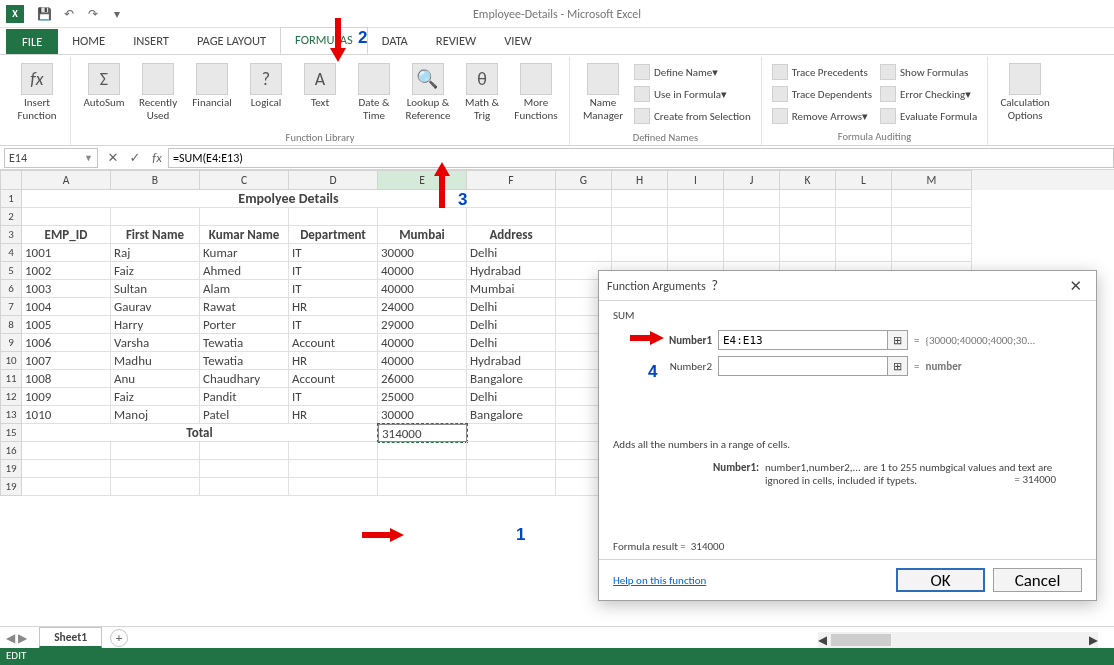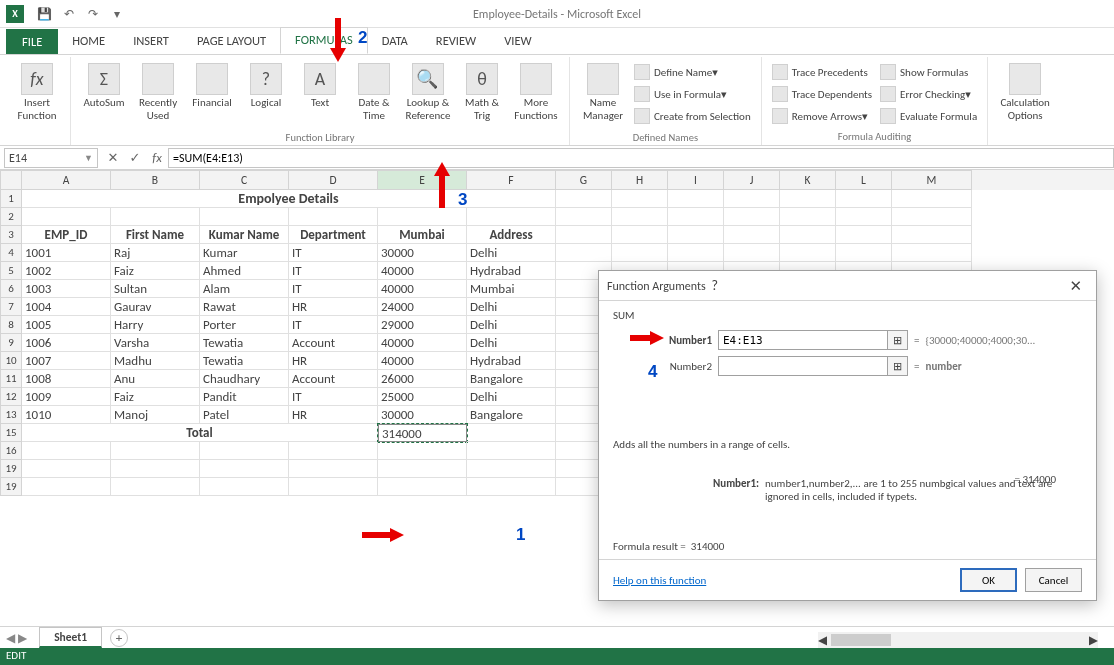--- a/index.html
+++ b/index.html
@@ -73,21 +73,21 @@
 .argrow { display: flex; align-items: center; height: 24px; margin-bottom: 2px; }
 .argrow .albl { width: 105px; text-align: right; font-weight: bold; padding-right: 6px; }
 .argrow .ainp { width: 170px; height: 20px; border: 1px solid #a0a0a0; padding: 0 4px; font-family: Consolas, monospace; font-size: 11px; }
 .argrow .refbtn { width: 20px; height: 20px; border: 1px solid #a0a0a0; border-left: none; background: #f4f4f4; display:flex;align-items:center;justify-content:center; }
 .argrow .aeq { padding: 0 6px; }
 .argrow .aval { color: #777; font-size: 11px; }
 .dlg-desc { margin-top: 60px; }
 .dlg-foot { border-top: 1px solid #d4d4d4; padding: 8px 14px; display: flex; align-items: center; }
 .dlg-foot a { color: #0066cc; font-size: 11px; text-decoration: underline; }
 .dlg-foot .btns { margin-left: auto; display: flex; gap: 8px; }
-.dlg-foot button { width: 57px; height: 24px; border: 1px solid #a0a0a0; background: #f4f4f4; font-size: 11px; }
+.dlg-foot button { width: 89px; height: 24px; border: 1px solid #a0a0a0; background: #f4f4f4; font-size: 17px; }
 .dlg-foot button.primary { border: 2px solid #2d6bbd; }
 
 
 .anno { position: absolute; z-index: 50; pointer-events: none; }
 .anno-num { color: #0047c3; font-weight: bold; font-size: 17px; font-family: Arial; }
 .arrow-down { width: 0; height: 0; border-left: 8px solid transparent; border-right: 8px solid transparent; border-top: 14px solid #e60000; position: relative; }
 .arrow-down::before { content: ''; position: absolute; top: -44px; left: -3px; width: 6px; height: 32px; background: #e60000; }
 .arrow-up { width: 0; height: 0; border-left: 8px solid transparent; border-right: 8px solid transparent; border-bottom: 14px solid #e60000; position: relative; }
 .arrow-up::before { content: ''; position: absolute; top: 14px; left: -3px; width: 6px; height: 32px; background: #e60000; }
 .arrow-right { width: 0; height: 0; border-top: 7px solid transparent; border-bottom: 7px solid transparent; border-left: 14px solid #e60000; position: relative; }
@@ -559,21 +559,21 @@
     </div>
     <div class="argrow">
       <div class="albl" style="font-weight:normal">Number2</div>
       <input class="ainp" value="" style="">
       <div class="refbtn">⊞</div>
       <div class="aeq">=</div>
       <div class="aval" style="font-weight:bold">number</div>
     </div>
     <div style="position:absolute;right:40px;top:172px">= 314000</div>
     <div class="dlg-desc">
-      <div style="margin-bottom:26px">Adds all the numbers in a range of cells.</div>
+      <div style="margin-bottom:10px">Adds all the numbers in a range of cells.</div>
       <div style="display:flex;padding-left:100px">
         <div style="font-weight:bold;padding-right:6px;white-space:nowrap">Number1:</div>
         <div>number1,number2,... are 1 to 255 numbgical values and text are ignored in cells, included if typets.</div>
       </div>
     </div>
     <div style="position:absolute;bottom:6px;left:14px">
       <span>Formula result =</span>
       &nbsp;<span>314000</span>
     </div>
   </div>

